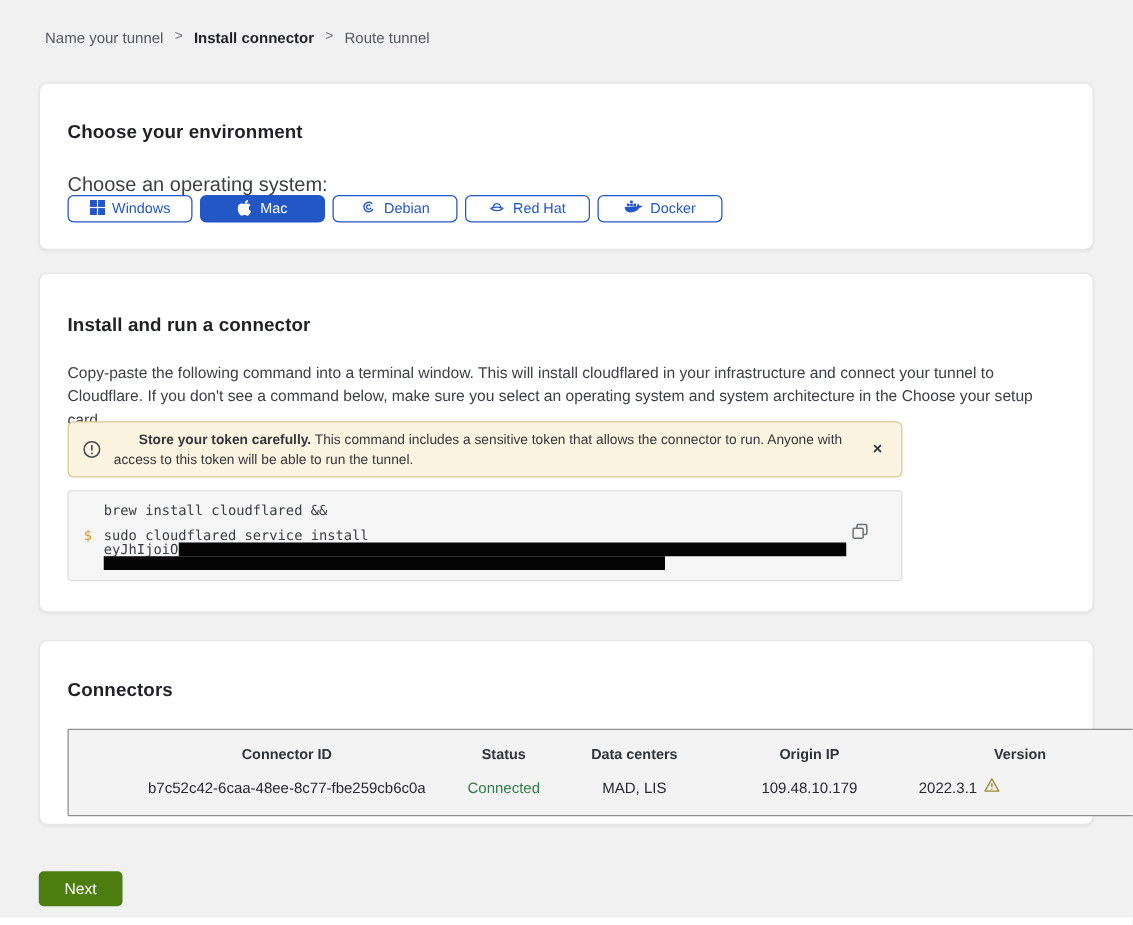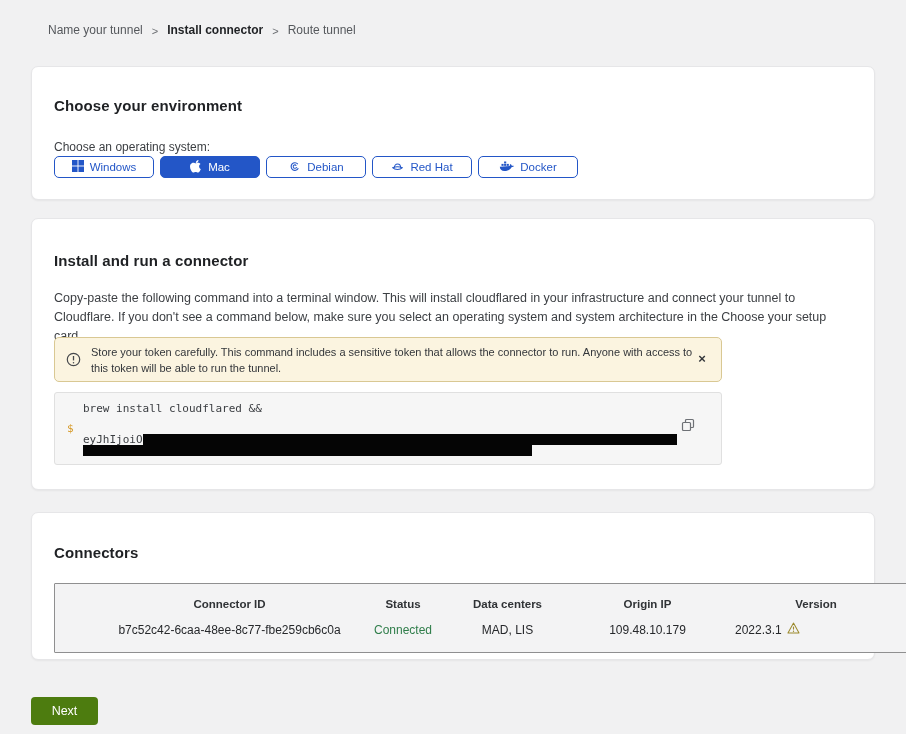--- a/index.html
+++ b/index.html
@@ -6,22 +6,22 @@
   html,body { width:906px; height:740px; }
   body {
     font-family:"Liberation Sans","DejaVu Sans",sans-serif;
     background:#f1f1f2;
     position:relative;
     color:#2b2b2b;
     overflow:hidden;
   }
   
   .breadcrumb {
-    position:absolute; left:48px; top:23px;
-    display:flex; align-items:flex-end; gap:9px;
+    position:absolute; left:36px; top:23px;
+    display:flex; align-items:flex-start; gap:9px;
     font-size:12px; color:#55585c;
   }
   .breadcrumb .crumb { cursor:pointer; }
   .breadcrumb .crumb.active { color:#1f2124; font-weight:700; }
   .breadcrumb .sep { color:#6b6e72; font-size:11px; }
 
   
   .card {
     position:absolute; left:31px; width:844px;
     background:#ffffff; border:1px solid #e6e6e8; border-radius:7px;
@@ -30,21 +30,21 @@
   .card h2 {
     position:absolute; left:22px;
     font-size:15px; font-weight:700; color:#1f2124; letter-spacing:.1px;
   }
   #card-environment { top:66px; height:134px; }
   #card-install     { top:218px; height:272px; }
   #card-connectors  { top:512px; height:148px;text-align:center; }
 
   
   #card-environment h2 { top:30px; }
-  .os-label { position:absolute; left:22px; top:73px; font-size:12px; color:#3c3f43; }
+  .os-label { position:absolute; left:22px; top:73px; font-size:16px; color:#3c3f43; }
   .os-row { position:absolute; left:22px; top:89px; display:flex; gap:6px; }
   .os-btn {
     width:100px; height:22px; border-radius:5px;
     border:1px solid #2356c7; background:#ffffff; color:#2356c7;
     display:flex; align-items:center; justify-content:center; gap:6px;
     font-size:11.5px; cursor:pointer; font-family:inherit;
   }
   .os-btn.selected { background:#2356c7; color:#ffffff; border-color:#2356c7; }
   .os-btn svg { flex:0 0 auto; }
 
@@ -56,21 +56,21 @@
   }
   .warn-banner {
     position:absolute; left:22px; top:118px; width:668px; height:45px;
     background:#fbf4e0; border:1px solid #d9c893; border-radius:5px;
   }
   .warn-icon { position:absolute; left:11px; top:14px; }
   .warn-text {
     position:absolute; left:36px; top:7px; width:608px;
     font-size:11px; line-height:15.5px; color:#33363a;
   }
-  .warn-text b { font-weight:400; }
+  .warn-text b { font-weight:700;margin-left:20px; }
   .warn-close {
     position:absolute; right:10px; top:12px; width:18px; height:18px;
     background:none; border:none; font-size:13px; font-weight:700; color:#33363a;
     cursor:pointer; line-height:18px; text-align:center; font-family:inherit;
   }
   .code-block {
     position:absolute; left:22px; top:173px; width:668px; height:73px;
     background:#f6f6f6; border:1px solid #e0e0e0; border-radius:3px;
     font-family:"DejaVu Sans Mono","Liberation Mono",monospace;
     font-size:11px; color:#3a3d41;
@@ -199,20 +199,21 @@
     </span>
     <div class="warn-text">
       <b>Store your token carefully.</b><span> This command includes a sensitive token that allows the connector to run. Anyone with access to this token will be able to run the tunnel.</span>
     </div>
     <button class="warn-close">×</button>
   </div>
 
   <div class="code-block">
     <span class="code-line code-l1">brew install cloudflared &amp;&amp;</span>
     <span class="code-prompt">$</span>
+    <span class="code-line code-l2">sudo cloudflared service install</span>
     <span class="code-line code-l3">eyJhIjoiO</span>
     <div class="redact-bar bar-1"></div>
     <div class="redact-bar bar-2"></div>
     <button class="copy-btn">
       <svg width="14" height="14" viewBox="0 0 14 14" fill="none" stroke="#6e7176">
         <rect x="4.5" y="1.5" width="8" height="8" rx="1" stroke-width="1.2"></rect>
         <rect x="1.5" y="4.5" width="8" height="8" rx="1" stroke-width="1.2" fill="#f6f6f6"></rect>
       </svg>
     </button>
   </div>

